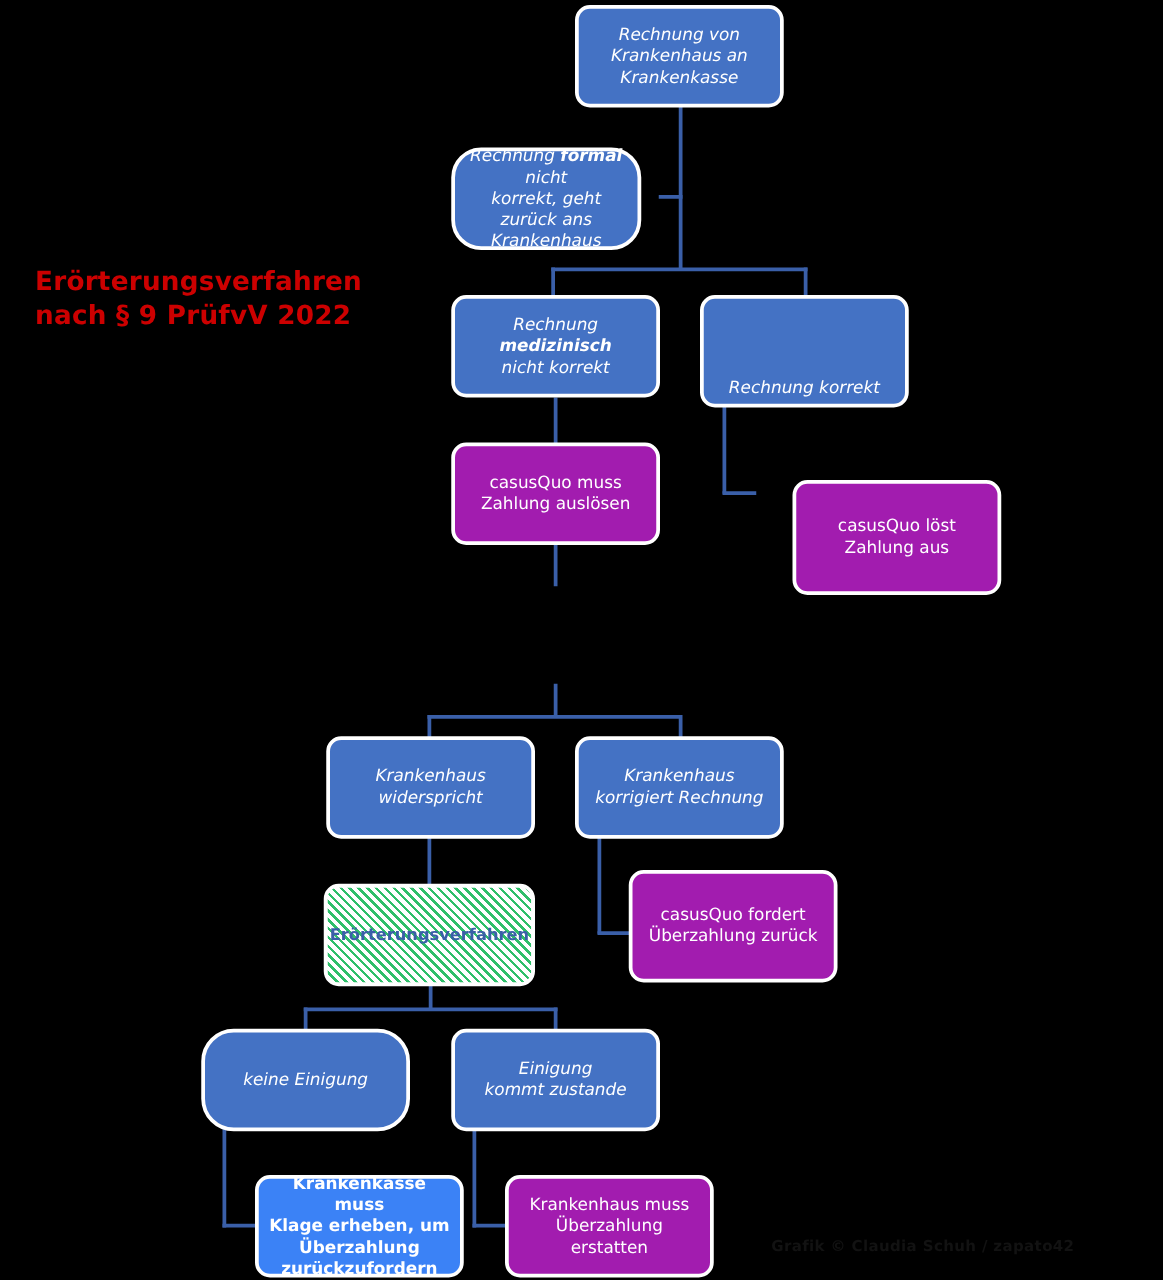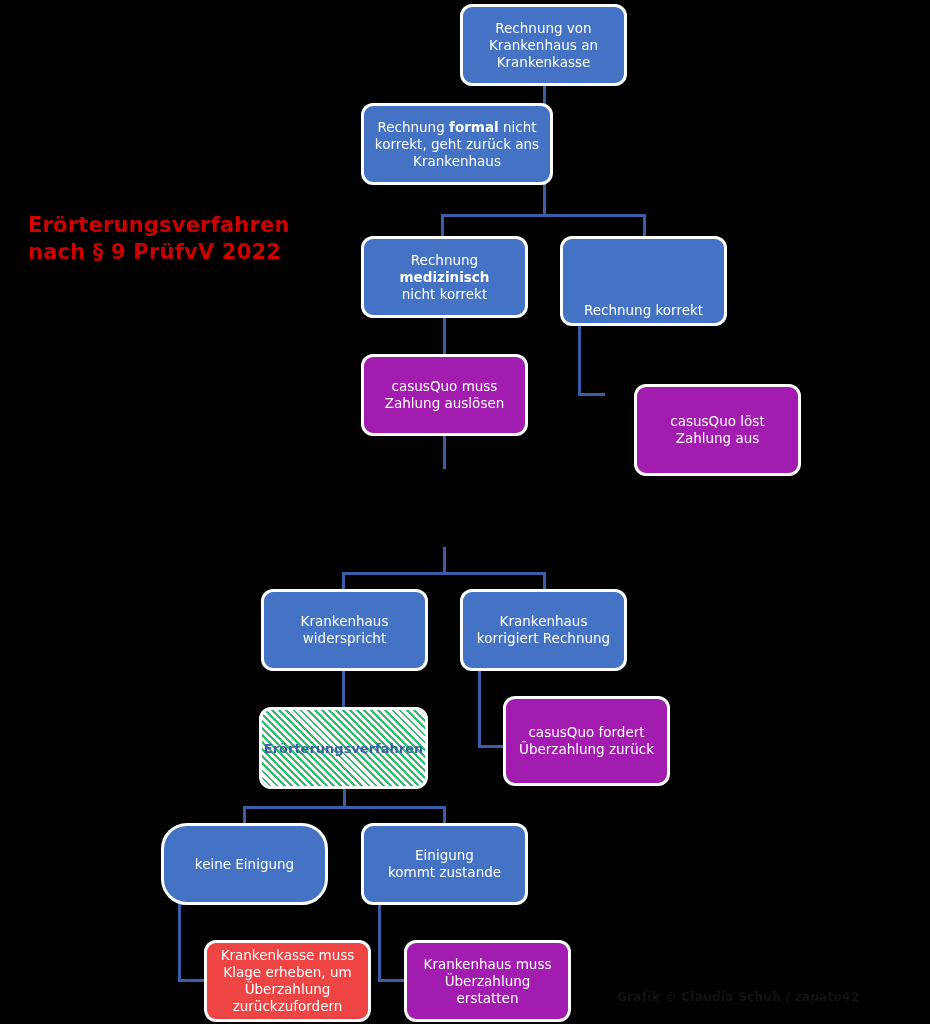--- a/index.html
+++ b/index.html
@@ -49,23 +49,23 @@
     align-items: center;
     justify-content: center;
     text-align: center;
     color: #FFFFFF;
     font-size: 13.5px;
     line-height: 17px;
     padding: 4px 8px;
     z-index: 5;
     white-space: pre-line;
   }
-  .node-blue  { background: #4472C4; }
+  .node-blue  { background: #4472C4; font-style: italic; }
   .node-green { background: #a21caf; }
-  .node-red   { background: #ef4444; }
+  .node-red   { background: #3b82f6; font-weight: bold; }
 
   .node b { font-weight: bold; }
 
   
   .node-hatch {
     background-color: #FFFFFF;
     background-image: repeating-linear-gradient(
         45deg,
         #2FBF6A 0px,
         #2FBF6A 2px,
@@ -132,21 +132,21 @@
 
   <div class="conn conn-v" style="left:378px; top:903px; height:79px;"></div>
   <div class="conn conn-h" style="left:378px; top:979px; width:30px;"></div>
 
   <div class="node node-blue" style="left:460px; top:4px; width:167px; height:82px;">
     <span>Rechnung von
 Krankenhaus an
 Krankenkasse</span>
   </div>
 
-  <div class="node node-blue" style="left:361px; top:103px; width:192px; height:82px;">
+  <div class="node node-blue" style="left:361px; top:118px; width:152px; height:82px;border-radius:24px;">
     <span><span>Rechnung </span><b>formal</b><span> nicht
 korrekt, geht zurück ans
 Krankenhaus</span></span>
   </div>
 
   <div class="node node-blue" style="left:361px; top:236px; width:167px; height:82px;">
     <span><span>Rechnung </span><b>medizinisch</b><span>
 nicht korrekt</span></span>
   </div>
 

